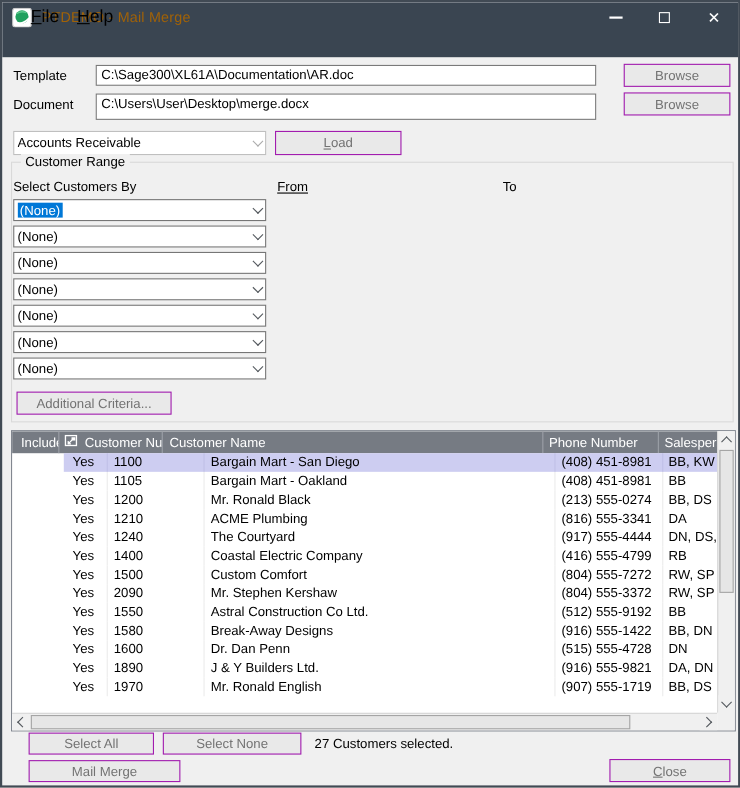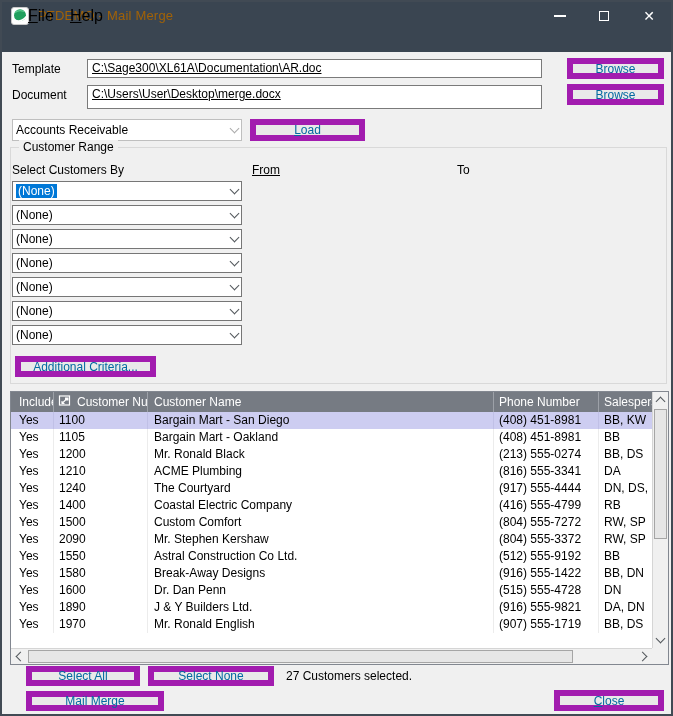--- a/index.html
+++ b/index.html
@@ -30,24 +30,24 @@
   .menubar { left:0; top:28px; width:100%; height:22px; background:#3A4551; color:#fff; font-size:12px; }
   .menu-item { top:3px; padding:2px 16px; }
   .menu-file { left:10px; }
   .menu-help { left:52px; }
   u { text-decoration:underline; }
 
   
   .label { font-size:12px; color:#000; }
   .textbox {
     background:#fff; border:1px solid #7A7A7A; font-size:12px;
-    padding:0 4px; line-height:17px; white-space:nowrap; overflow:hidden;text-decoration:underline;
+    padding:0 4px; line-height:17px; white-space:nowrap; overflow:hidden;
   }
   .btn {
-    background:#E9E9E9; border:6px solid #a21caf; font-size:12px; color:#0369a1;
+    background:#E9E9E9; border:1px solid #a21caf; font-size:12px; color:#737373;
     display:flex; align-items:center; justify-content:center; cursor:default;
   }
   .combo {
     background:#fff; border:1px solid #767676; font-size:12px;
     display:flex; align-items:center; padding:0 3px; position:absolute;
   }
   .combo .val { flex:1 1 auto; white-space:nowrap; overflow:hidden; }
   .combo.focused .val span { background:#0078D7; color:#fff; padding:0 2px; }
   .combo.disabled { border-color:#BFBFBF; }
   .chev { width:7px; height:7px; border-left:1.5px solid #52575c; border-bottom:1.5px solid #52575c; }
@@ -59,21 +59,21 @@
 
   
   .groupbox { left:8px; top:145px; width:657px; height:237px; border:1px solid #D9D9D9; }
   .group-label { left:17px; top:138px; background:#F0F0F0; padding:0 4px; font-size:12px; }
 
   
   .table { left:8px; top:389px; width:659px; height:274px; border:1px solid #828790; background:#fff; overflow:hidden; }
   .thead { left:0; top:0; width:641px; height:20px; background:#767B83; color:#fff; display:flex; font-size:12px; }
   .th { display:flex; align-items:center; border-right:1px solid #9DA1A8; white-space:nowrap; overflow:hidden; }
   .rows { left:0; top:20px; width:641px; }
-  .trow { display:flex; height:17px; font-size:12px; align-items:center; background:#fff; }
+  .trow { display:flex; height:17px; font-size:12px; align-items:center; background:#fff;margin-left:47px; }
   .trow.selected { background:#CDCDF1; }
   .td { height:17px; line-height:17px; white-space:nowrap; overflow:hidden; border-right:1px solid #ECECEC; }
   .trow.selected .td { border-right-color:#C0C0E6; }
   .c-include { width:43px; padding-left:8px; }
   .c-number  { width:94px; padding-left:5px; }
   .c-name    { width:346px; padding-left:6px; }
   .c-phone   { width:105px; padding-left:5px; }
   .c-sales   { width:53px; padding-left:5px; border-right:none !important; }
   .th.c-number { padding-left:4px; gap:6px; }
 

